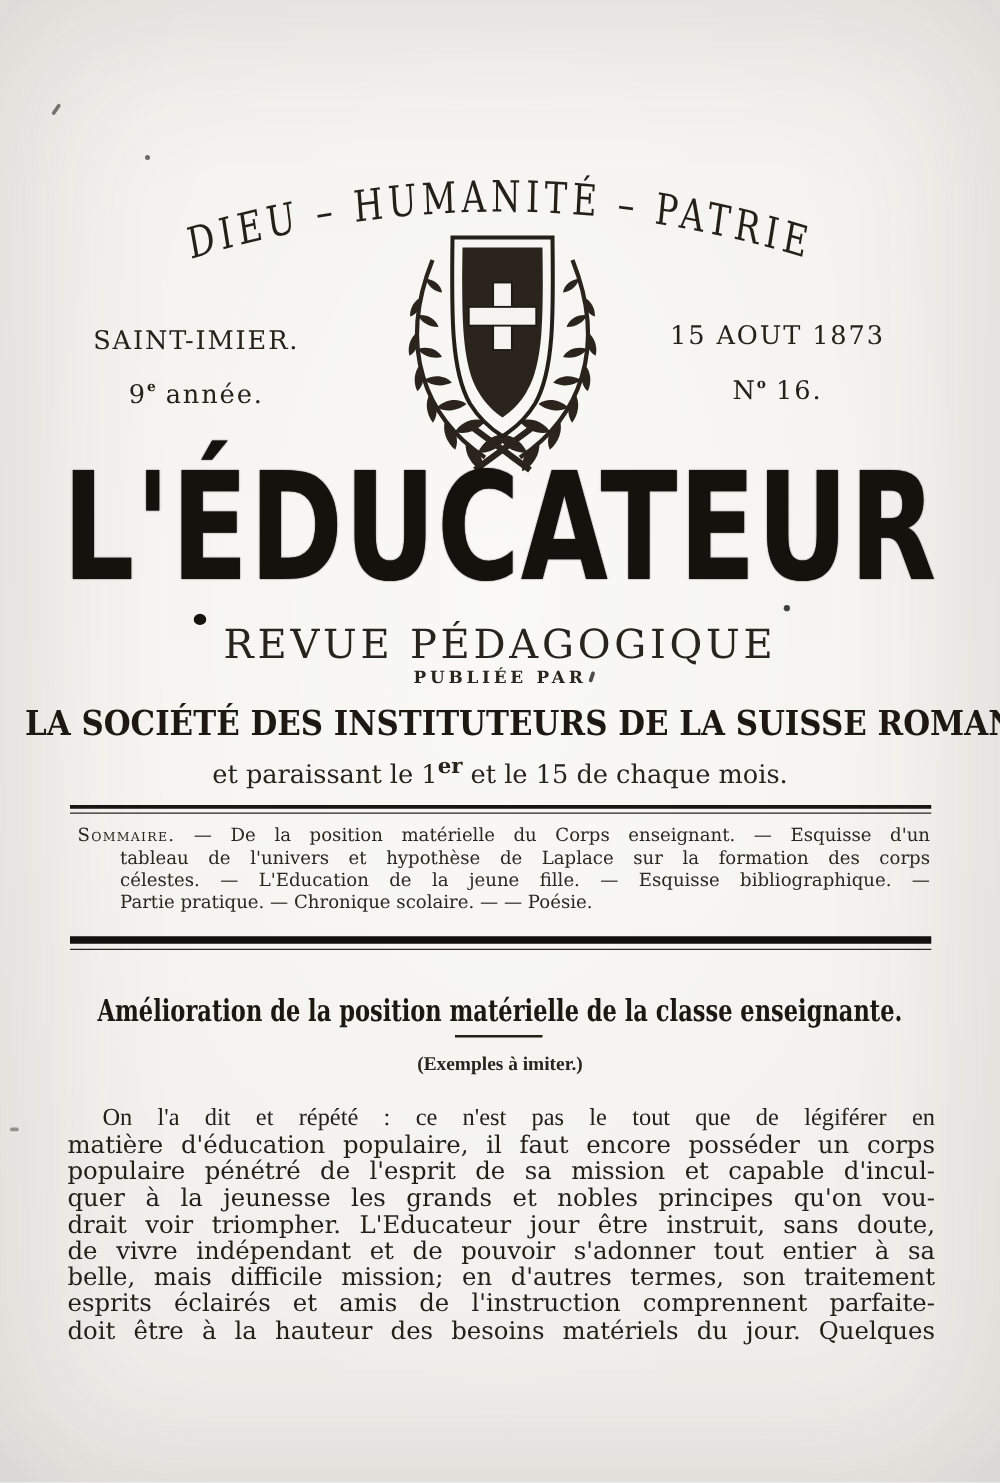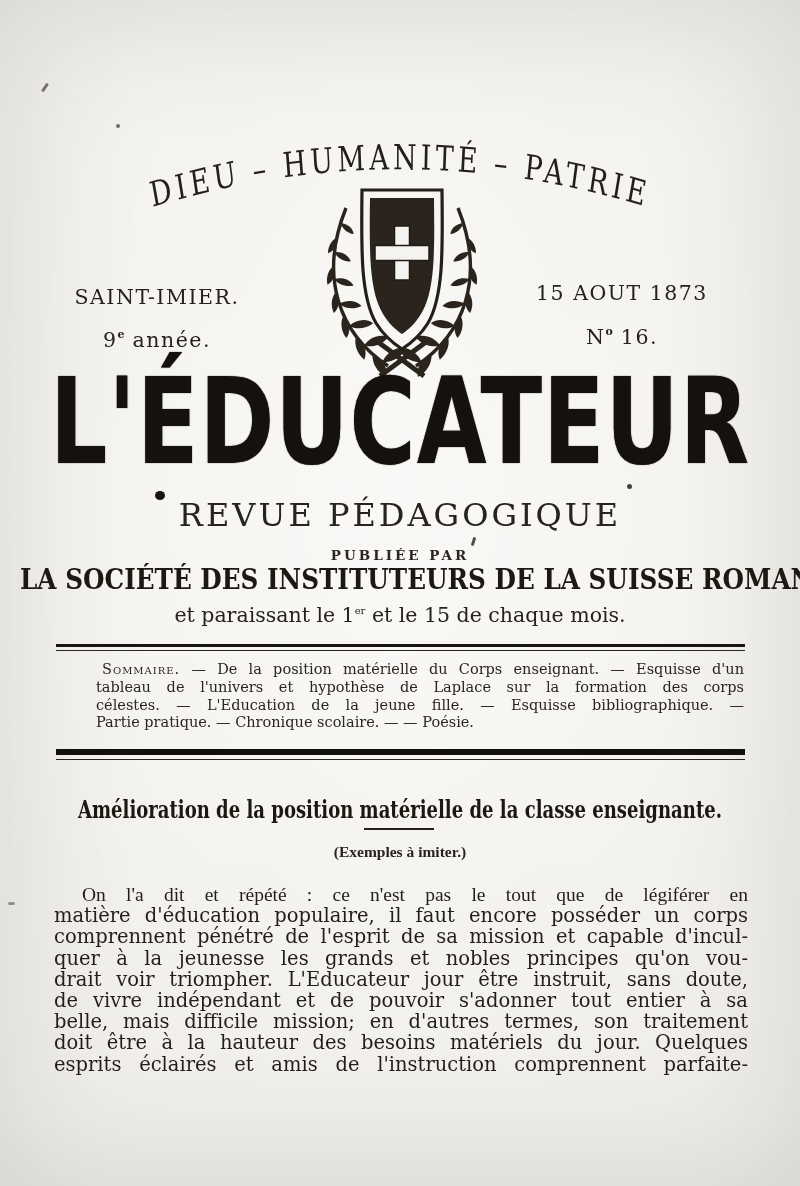--- a/index.html
+++ b/index.html
@@ -11,52 +11,52 @@
           radial-gradient(ellipse at 50% 40%, rgba(255,255,255,.5), rgba(0,0,0,0) 70%),
           linear-gradient(180deg,#f2f1ed 0%,#f4f3ef 55%,#efeeea 100%);
         box-shadow:inset 0 0 140px rgba(70,62,48,.16);
         color:#221e18;}
   .abs{position:absolute;}
   
   .motto-svg{left:130px;top:104px;width:540px;height:120px;
              transform:scaleY(1.28);transform-origin:50% 0;}
   .motto-svg text{font-family:"DejaVu Serif","Liberation Serif",serif;
              font-size:27px;letter-spacing:4px;fill:#241f19;}
-  .mast-col{width:210px;text-align:center;font-size:20.5px;letter-spacing:1.5px;color:#26211a;margin-top:25px;}
+  .mast-col{width:210px;text-align:center;font-size:20.5px;letter-spacing:1.5px;color:#26211a;}
   .mast-left{left:52px;}
   .mast-right{left:508px;width:228px;}
   .mast-col sup{font-size:11px;font-weight:bold;vertical-align:9px;letter-spacing:0;}
   
   .emblem{left:284px;top:182px;width:236px;height:200px;}
   
   .journal-title{left:0;right:0;top:363px;text-align:center;white-space:nowrap;
       font-family:"DejaVu Sans","Liberation Sans",sans-serif;
       font-weight:bold;font-size:92px;line-height:1;letter-spacing:1px;
       color:#15110d;transform:scale(.98,1.3);transform-origin:50% 0;
       text-shadow:0 0 1px rgba(21,17,13,.9);}
   .journal-subtitle{left:0;right:0;top:496px;text-align:center;
       font-size:32px;letter-spacing:3px;color:#28231c;}
   .published-by{left:0;right:0;top:534px;text-align:center;
-      font-size:13.5px;font-weight:bold;letter-spacing:3px;color:#2a251e;margin-top:13px;}
+      font-size:13.5px;font-weight:bold;letter-spacing:3px;color:#2a251e;}
   .society{left:0;right:0;top:564px;text-align:center;white-space:nowrap;
       font-size:26px;font-weight:bold;color:#1d1812;
       transform:scale(.95,1.06);transform-origin:50% 0;}
   .schedule{left:0;right:0;top:603px;text-align:center;font-size:20.5px;color:#27221b;}
-  .schedule sup{font-size:10px;vertical-align:8px;}
+  .schedule sup{font-size:17px;vertical-align:8px;font-weight:bold;}
   
   .rule-double{left:56px;width:689px;height:3px;
       border-top:3px solid #191510;border-bottom:1.5px solid #2a251e;}
   .rule-top{top:644px;}
   .rule-heavy{top:749px;height:4px;border-top:6px solid #12100c;border-bottom:1.5px solid #2a251e;}
   
   .summary{left:62px;width:682px;top:661px;font-size:14.5px;line-height:17.8px;color:#2b261f;}
   .sum-line{margin:0;}
   .sum-just{text-align:justify;text-align-last:justify;}
   .sum-indent{padding-left:34px;}
-  .sum-label{font-variant:small-caps;letter-spacing:1px;margin-left:40px;}
+  .sum-label{font-variant:small-caps;letter-spacing:1px;}
   
   .article-heading{left:0;right:0;top:795px;text-align:center;white-space:nowrap;
       font-size:22px;font-weight:bold;color:#1c1711;
       transform:scale(.82,1.1);transform-origin:50% 0;}
   .heading-rule{left:364px;top:828px;width:70px;border-top:2px solid #262019;}
   .article-subheading{left:0;right:0;top:843px;text-align:center;
       font-size:15.5px;font-weight:bold;color:#29241d;font-family:Liberation Serif, serif;}
   .body-block{left:54px;width:694px;top:884px;font-size:19.5px;line-height:21.2px;color:#231e18;}
   .b-line{text-align:justify;text-align-last:justify;}
   .b-first{padding-left:28px;font-family:Liberation Serif, serif;}
@@ -152,27 +152,27 @@
 
   <div class="abs rule-double rule-heavy"></div>
 
   <div class="abs article-heading">Amélioration de la position matérielle de la classe enseignante.</div>
   <div class="abs heading-rule"></div>
   <div class="abs article-subheading">(Exemples à imiter.)</div>
 
   <div class="abs body-block">
     <div class="b-line b-first">On l'a dit et répété : ce n'est pas le tout que de légiférer en</div>
     <div class="b-line">matière d'éducation populaire, il faut encore posséder un corps</div>
-    <div class="b-line">comprennent pénétré de l'esprit de sa mission et capable d'incul-</div>
+    <div class="b-line">populaire pénétré de l'esprit de sa mission et capable d'incul-</div>
     <div class="b-line">quer à la jeunesse les grands et nobles principes qu'on vou-</div>
     <div class="b-line">drait voir triompher. L'Educateur jour être instruit, sans doute,</div>
     <div class="b-line">de vivre indépendant et de pouvoir s'adonner tout entier à sa</div>
     <div class="b-line">belle, mais difficile mission; en d'autres termes, son traitement</div>
+    <div class="b-line">esprits éclairés et amis de l'instruction comprennent parfaite-</div>
     <div class="b-line">doit être à la hauteur des besoins matériels du jour. Quelques</div>
-    <div class="b-line">esprits éclairés et amis de l'instruction comprennent parfaite-</div>
   </div>
 
   <div class="speck" style="left:155px;top:491px;width:10px;height:9px;"></div>
   <div class="speck" style="left:627px;top:484px;width:5px;height:5px;opacity:.8;"></div>
   <div class="speck" style="left:472px;top:537px;width:3px;height:9px;border-radius:2px;transform:rotate(18deg);opacity:.75;"></div>
   <div class="speck" style="left:116px;top:124px;width:4px;height:4px;opacity:.6;"></div>
   <div class="speck" style="left:40px;top:86px;width:10px;height:3px;border-radius:2px;transform:rotate(-55deg);opacity:.55;"></div>
   <div class="speck" style="left:8px;top:902px;width:7px;height:3px;border-radius:2px;opacity:.4;"></div>
 
 </div>

